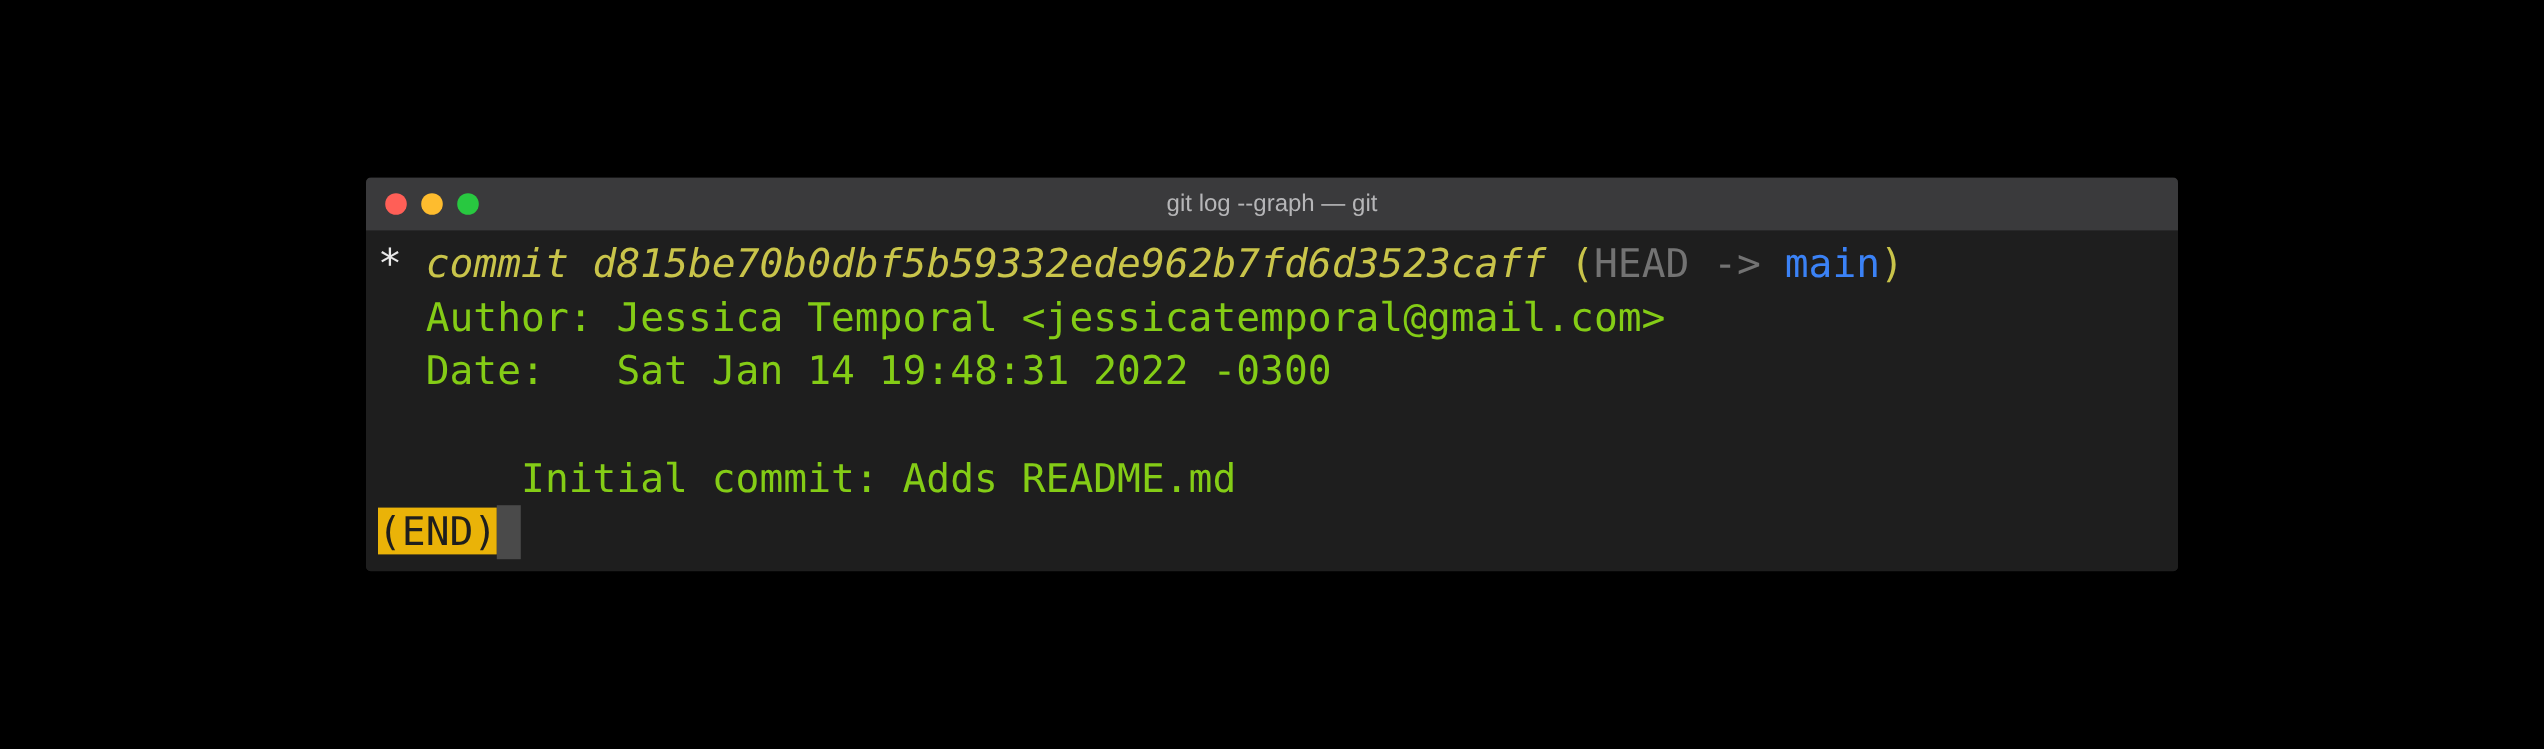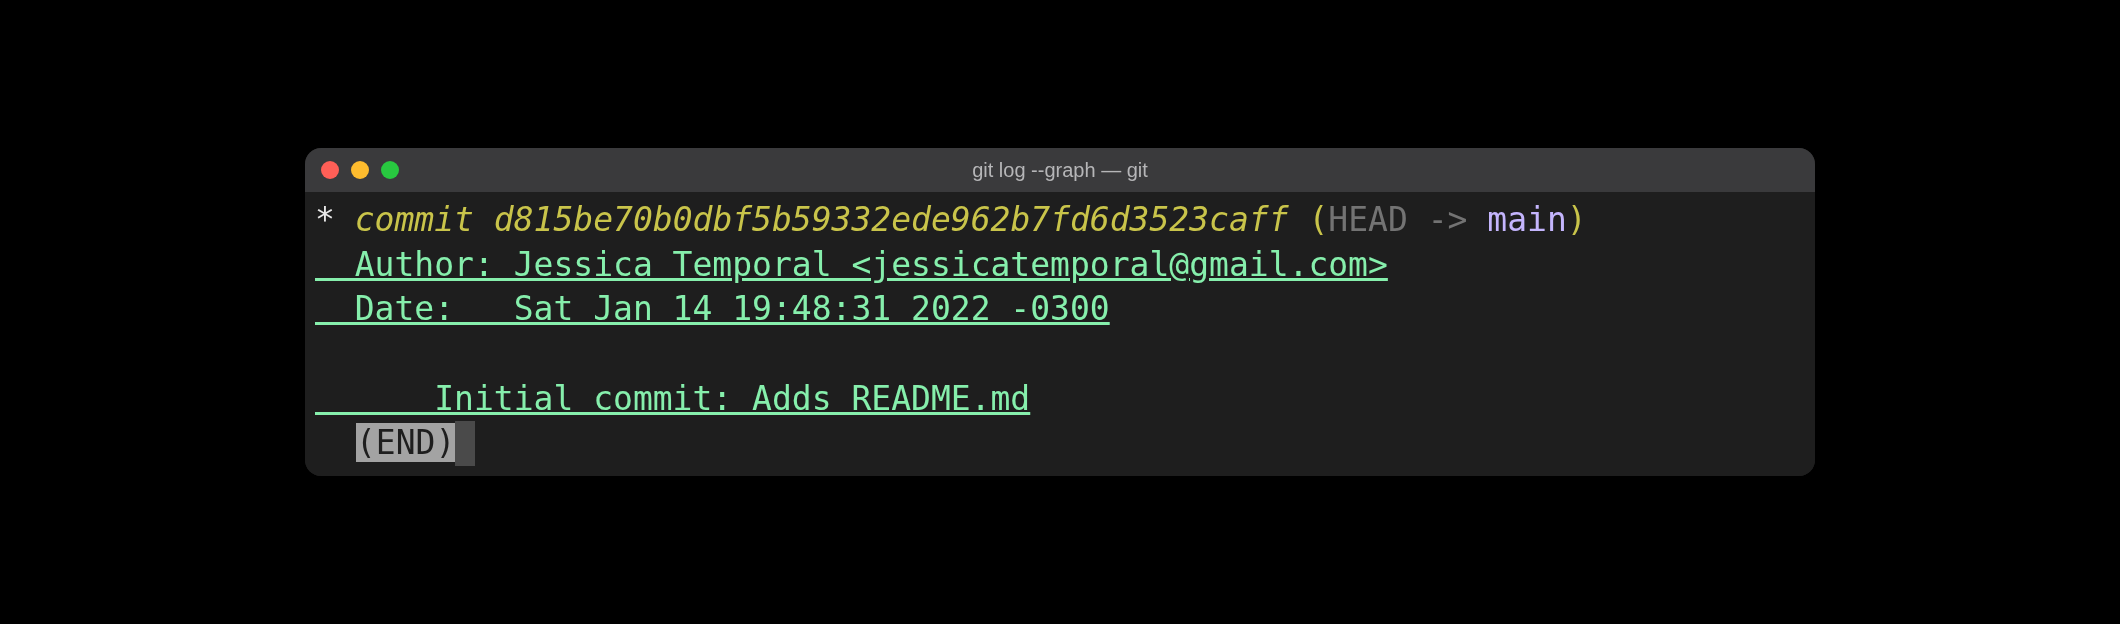--- a/index.html
+++ b/index.html
@@ -14,21 +14,21 @@
       height: 624px;
       display: flex;
       align-items: center;
       justify-content: center;
       font-family: "SF Mono", "Menlo", "Monaco", "Consolas", monospace;
     }
     
     .terminal-window {
       width: 1510px;
       background: #1e1e1e;
-      border-radius: 16px;
+      border-radius: 4px;
       overflow: hidden;
       box-shadow: 0 20px 60px rgba(0,0,0,0.5);
     }
     
     .title-bar {
       background: #3a3a3c;
       height: 44px;
       display: flex;
       align-items: center;
       padding: 0 16px;
@@ -81,32 +81,30 @@
     
     .paren {
       color: #c9c44a;
     }
     
     .head {
       color: #737373;
     }
     
     .branch {
-      color: #c4b5fd;
+      color: #3b82f6;
     }
     
     .plain {
-      color: #86efac;
-      text-decoration: underline;
+      color: #84cc16;
     }
     
     .end-marker {
-      background: #a3a3a3;
+      background: #eab308;
       color: #1e1e1e;
-      margin-left: 41px;
     }
     
     .cursor-block {
       background: #4a4a4a;
       display: inline-block;
       width: 0.6em;
     }
   </style>
 </head>
 <body>

